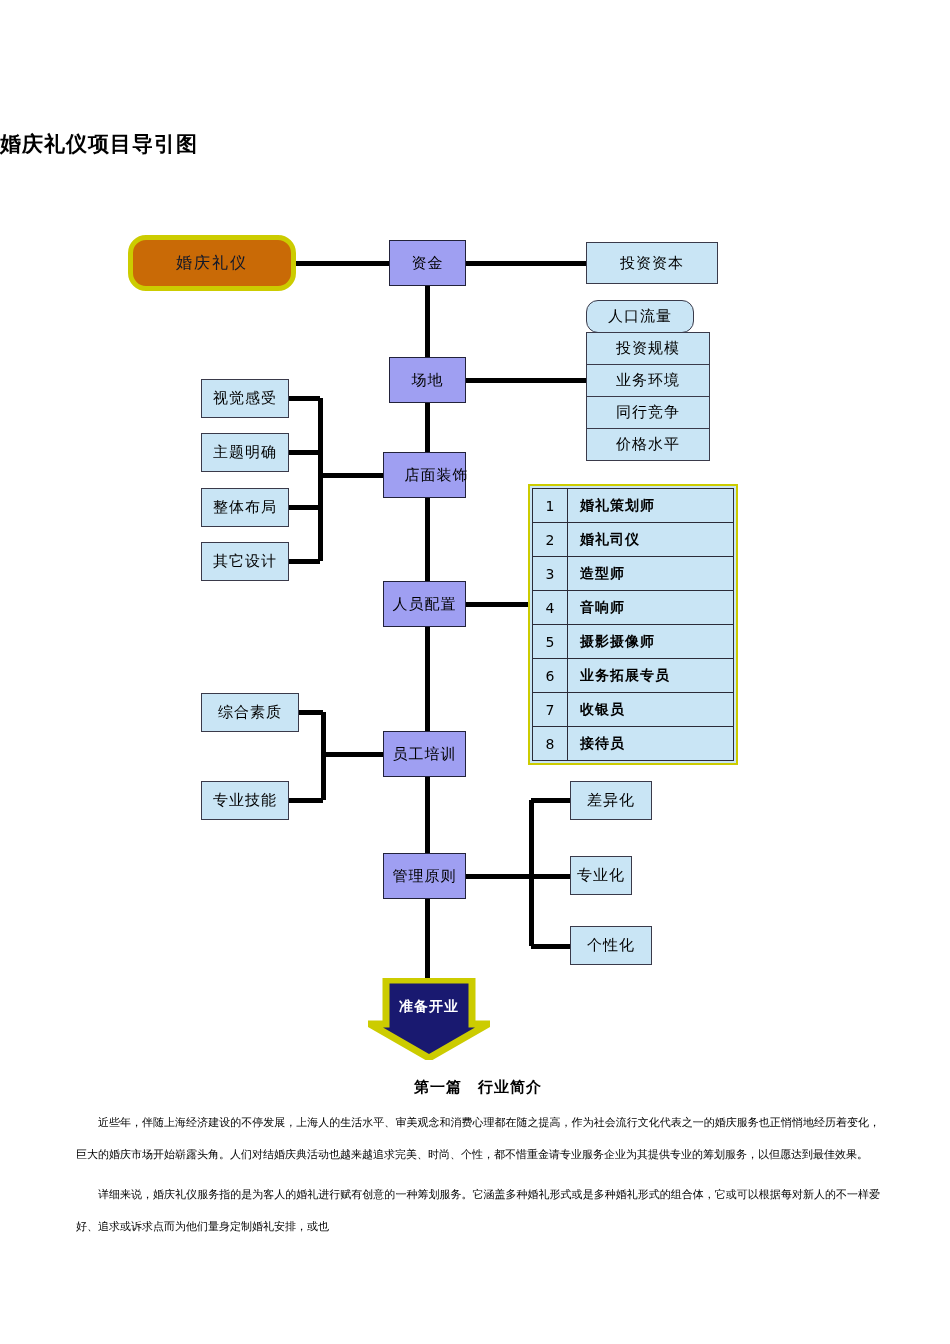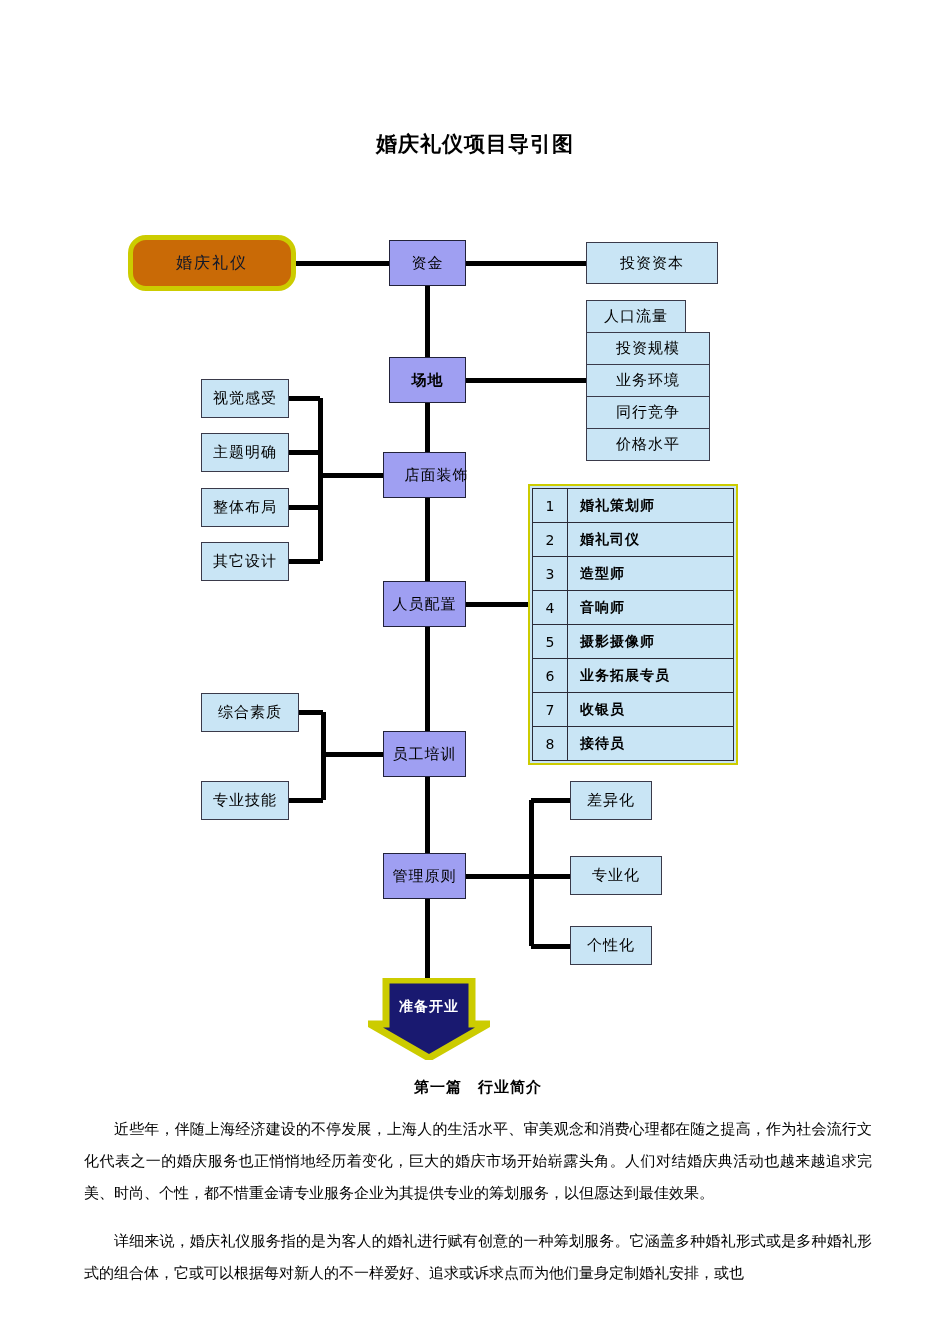--- a/index.html
+++ b/index.html
@@ -15,21 +15,21 @@
     color: #000000;
     overflow: hidden;
   }
 
   
   #doc-title {
     position: absolute;
     left: 0;
     top: 130px;
     width: 950px;
-    text-align: center;
+    text-align: left;
     font-size: 21px;
     font-weight: bold;
     letter-spacing: 1px;
     font-family: "DejaVu Sans", "Liberation Sans", sans-serif;
   }
 
   
   #diagram {
     position: absolute;
     left: 0;
@@ -143,26 +143,26 @@
   #section-heading {
     text-align: center;
     font-size: 15px;
     font-weight: bold;
     letter-spacing: 1px;
     margin-bottom: 10px;
     font-family: "DejaVu Sans", "Liberation Sans", sans-serif;
   }
   .para {
     font-family: "DejaVu Serif", "Liberation Serif", serif;
-    font-size: 15px;
+    font-size: 11px;
     line-height: 32px;
     text-align: justify;
     text-align-last: left;
     text-indent: 2em;
-    margin: 16px;
+    margin: 8px;
   }
 </style>
 </head>
 <body>
 
 <div id="doc-title">婚庆礼仪项目导引图</div>
 
 <div id="diagram">
 
   <svg id="diagram-svg" width="950" height="1075">
@@ -204,21 +204,21 @@
   </svg>
 
   <div class="node node-root" style="left:128px; top:235px; width:168px; height:56px;">
     <span>婚庆礼仪</span>
   </div>
 
   <div class="node node-purple" style="left:389px; top:240px; width:77px; height:46px;">
     <span>资金</span>
   </div>
 
-  <div class="node node-purple" style="left:389px; top:357px; width:77px; height:46px;font-weight:bold;">
+  <div class="node node-purple" style="left:389px; top:357px; width:77px; height:46px;">
     <span>场地</span>
   </div>
 
   <div class="node node-purple" style="left:383px; top:452px; width:83px; height:46px;padding-left:24px;">
     <span>店面装饰</span>
   </div>
 
   <div class="node node-purple" style="left:383px; top:581px; width:83px; height:46px;">
     <span>人员配置</span>
   </div>
@@ -228,21 +228,21 @@
   </div>
 
   <div class="node node-purple" style="left:383px; top:853px; width:83px; height:46px;">
     <span>管理原则</span>
   </div>
 
   <div class="node node-blue" style="left:586px; top:242px; width:132px; height:42px;">
     <span>投资资本</span>
   </div>
 
-  <div class="node node-blue" style="left:586px; top:300px; width:100px; height:33px;">
+  <div class="node node-blue" style="left:586px; top:300px; width:108px; height:33px;border-radius:12px;">
     <span>人口流量</span>
   </div>
   <div class="node node-blue" style="left:586px; top:332px; width:124px; height:33px;">
     <span>投资规模</span>
   </div>
   <div class="node node-blue" style="left:586px; top:364px; width:124px; height:33px;">
     <span>业务环境</span>
   </div>
   <div class="node node-blue" style="left:586px; top:396px; width:124px; height:33px;">
     <span>同行竞争</span>
@@ -267,21 +267,21 @@
   <div class="node node-blue" style="left:201px; top:693px; width:98px; height:39px;">
     <span>综合素质</span>
   </div>
   <div class="node node-blue" style="left:201px; top:781px; width:88px; height:39px;">
     <span>专业技能</span>
   </div>
 
   <div class="node node-blue" style="left:570px; top:781px; width:82px; height:39px;">
     <span>差异化</span>
   </div>
-  <div class="node node-blue" style="left:570px; top:856px; width:92px; height:39px;">
+  <div class="node node-blue" style="left:570px; top:856px; width:62px; height:39px;">
     <span>专业化</span>
   </div>
   <div class="node node-blue" style="left:570px; top:926px; width:82px; height:39px;">
     <span>个性化</span>
   </div>
 
   <div id="personnel-table">
     <table>
       <tbody>
         <tr>

